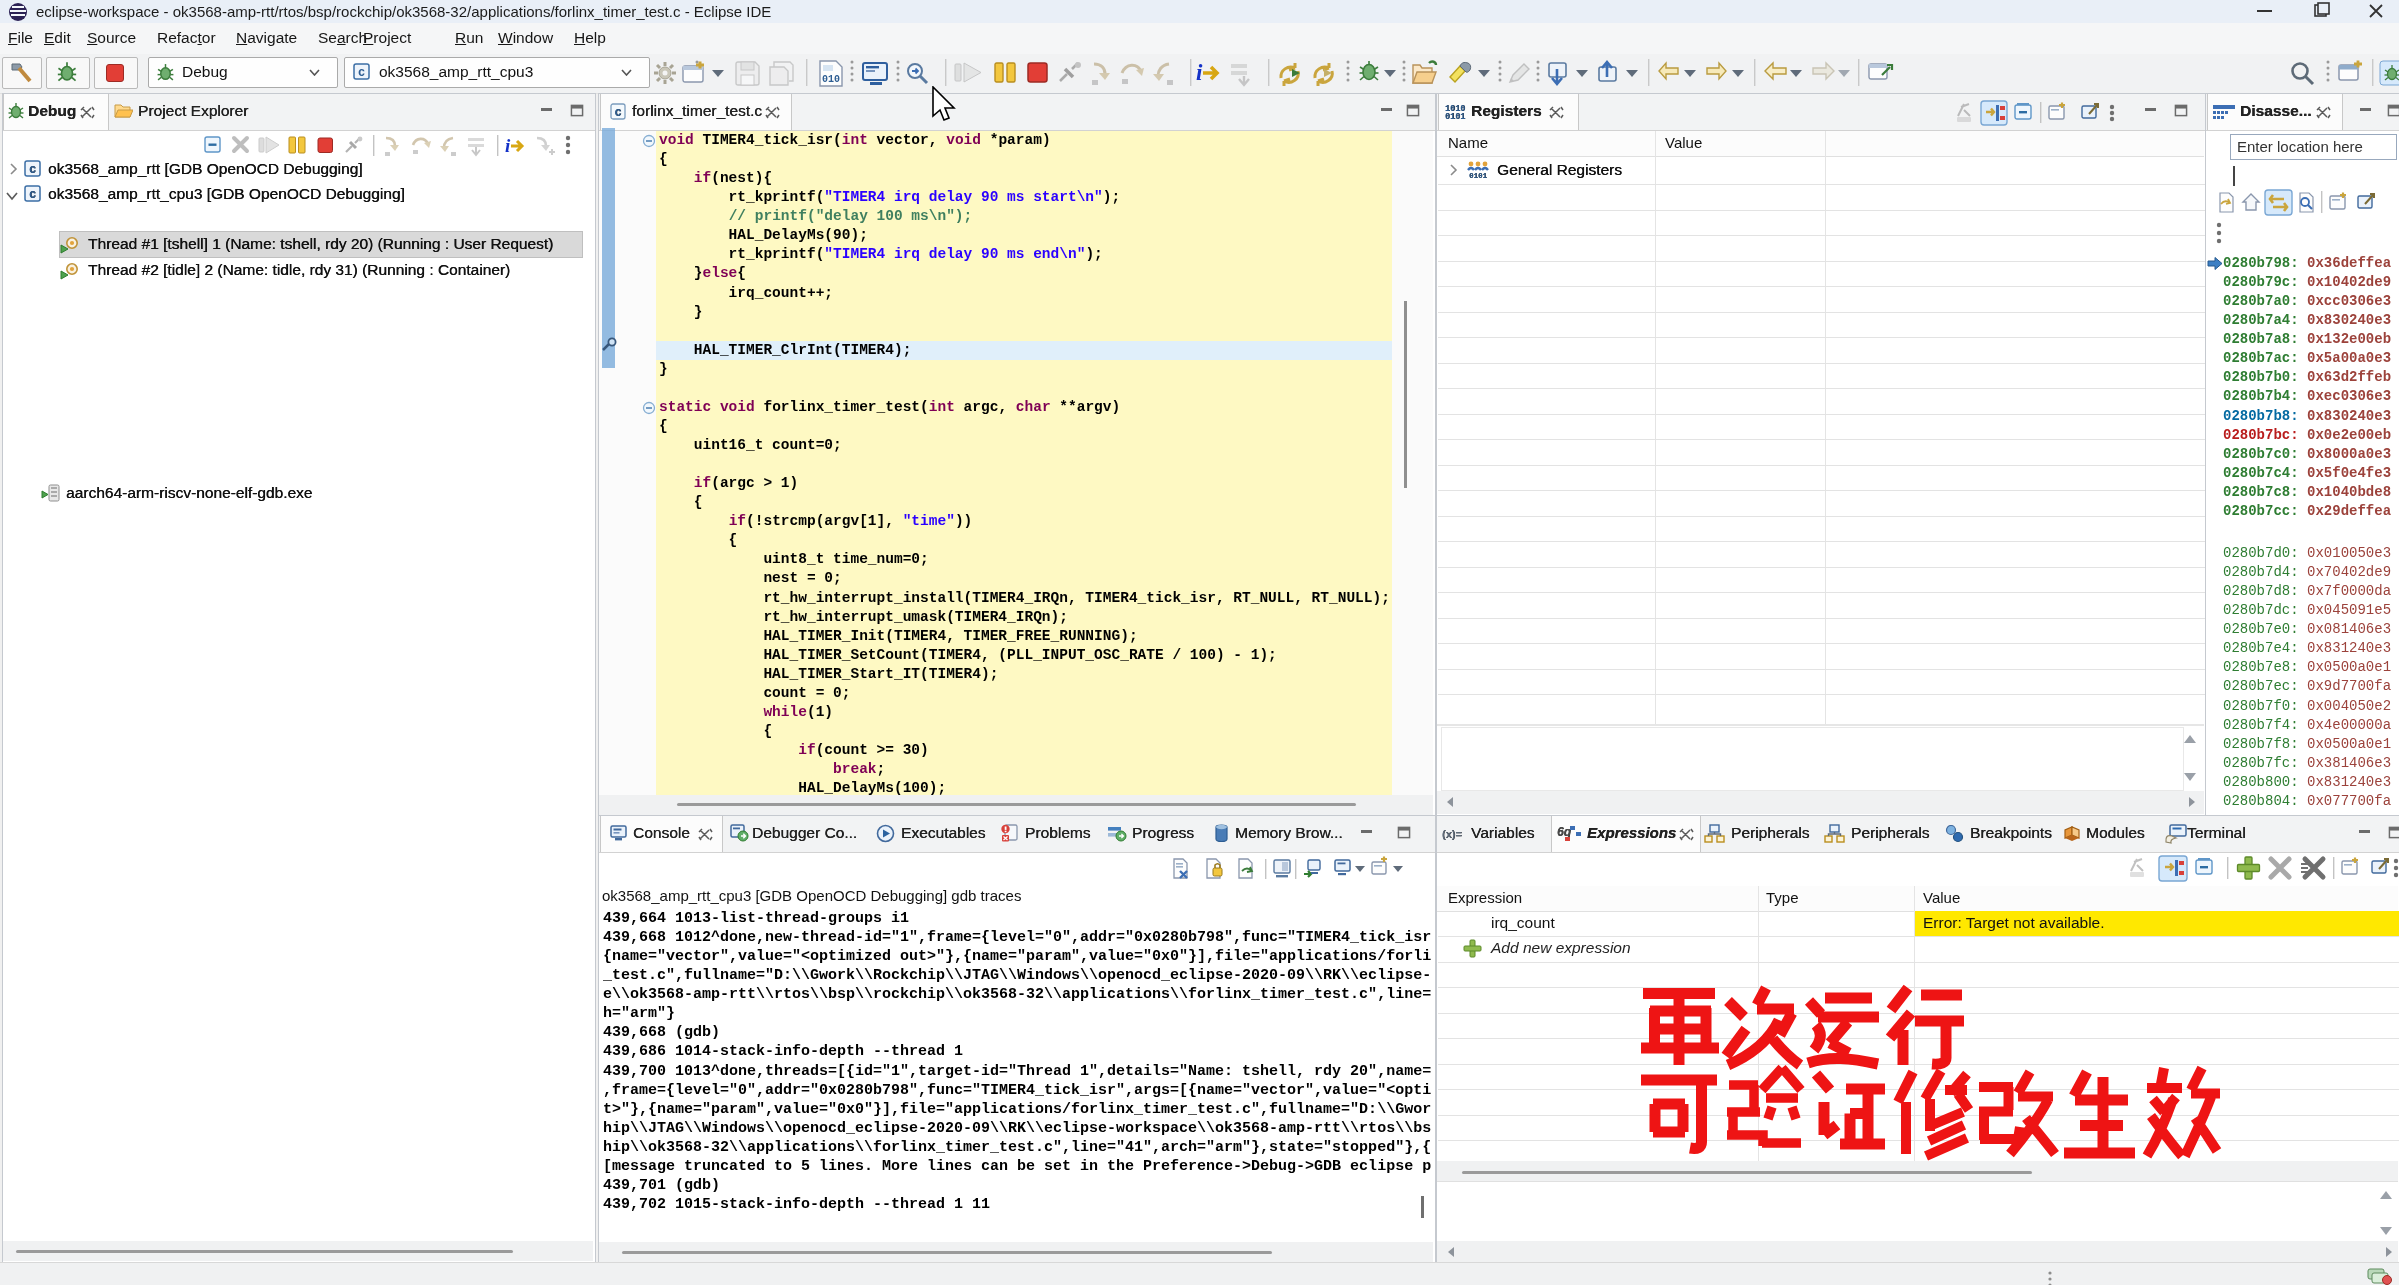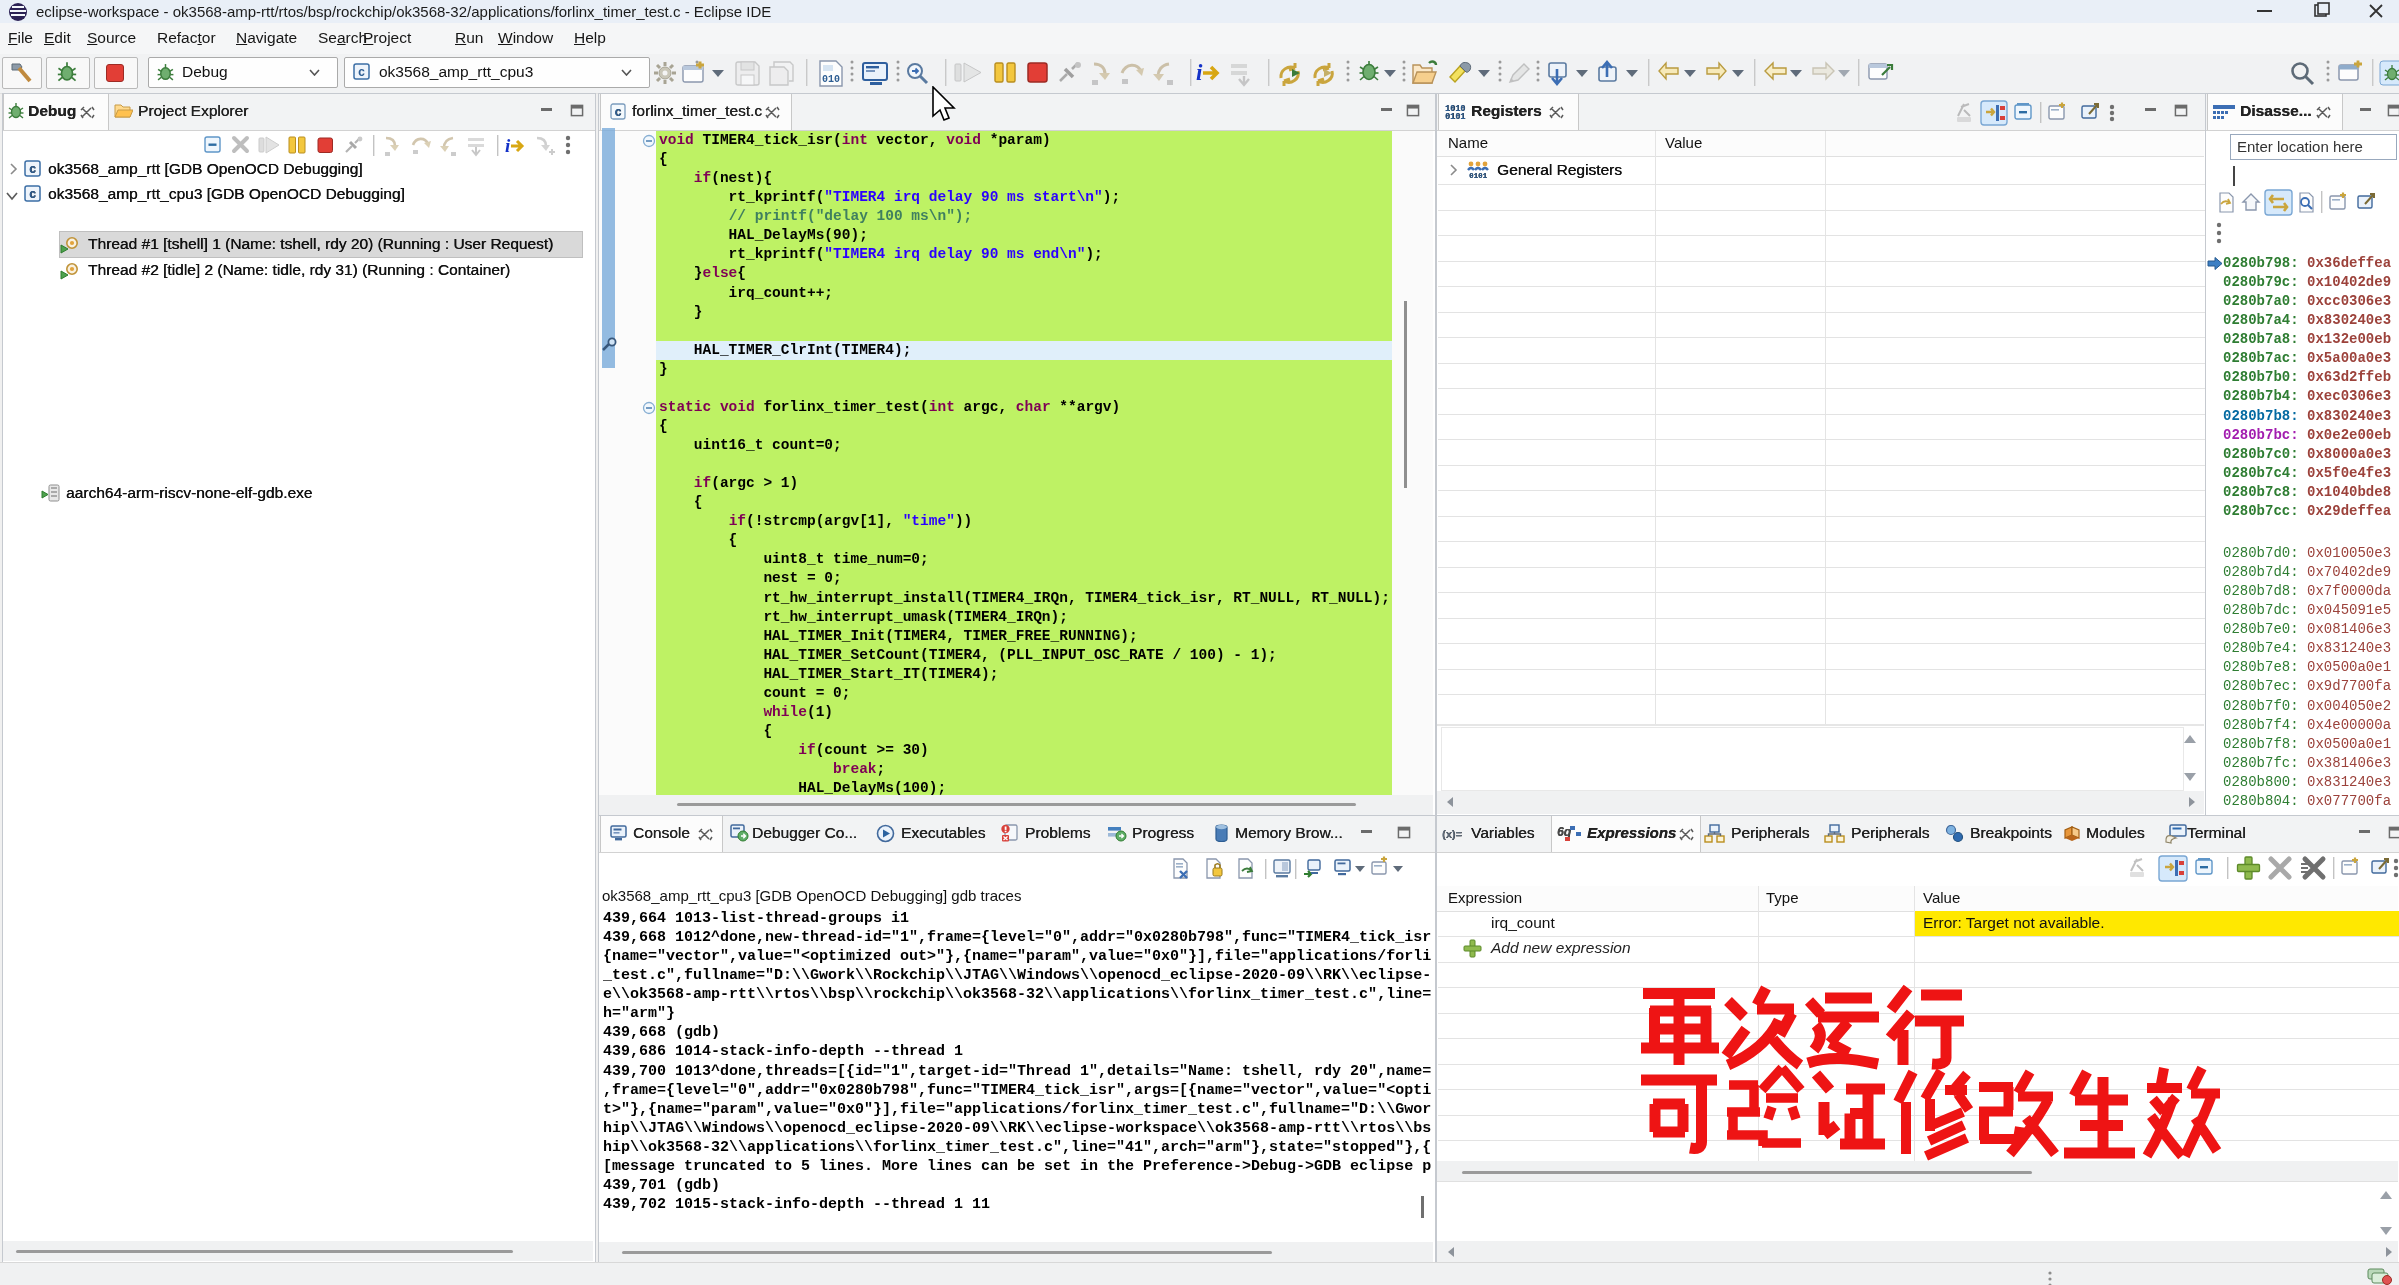--- a/index.html
+++ b/index.html
@@ -18,21 +18,21 @@
 
 .panel{position:absolute;background:#ffffff;border:1px solid #c5c9cf;overflow:hidden;}
 .tabstrip{position:absolute;left:0;top:0;right:0;height:36px;background:#f2f3f4;border-bottom:1px solid #d2d2d2;}
 .tab{position:absolute;top:0;height:36px;font-size:15.5px;color:#222;text-shadow:0.3px 0 0 currentColor;}
 .tab.active{background:#fcfcfc;border-right:1px solid #c8c8c8;border-left:1px solid #c8c8c8;}
 .minmax{position:absolute;width:16px;height:13px;}
 
 .trow{position:absolute;left:0;width:100%;height:25px;font-size:15.5px;color:#121212;white-space:nowrap;text-shadow:0.35px 0 0 currentColor;}
 
 #editor{overflow:hidden;left:598px;top:93px;width:836px;height:722px;background:#fff;border:1px solid #c5c9cf;}
-#ecode{position:absolute;left:57px;top:37px;width:736px;height:664px;background:#bef264;}
+#ecode{position:absolute;left:57px;top:37px;width:736px;height:664px;background:#fef9c3;}
 pre{margin:0;}
 .k{color:#7f0055;font-weight:bold;}
 .s{color:#2a00ff;}
 .c{color:#3f7f5f;}
 
 #console{overflow:hidden;left:598px;top:815px;width:836px;height:447px;background:#fff;border:1px solid #c5c9cf;}
 
 #registers{overflow:hidden;left:1436px;top:93px;width:769px;height:722px;background:#fff;border:1px solid #c5c9cf;}
 
 #disasm{overflow:hidden;left:2205px;top:93px;width:194px;height:722px;background:#fff;border:1px solid #c5c9cf;border-right:none;}
@@ -939,21 +939,21 @@
     </svg>
   <pre class="abs mono" id="dis1" style="left:17px;top:160px;font-size:14px;line-height:19.07px;font-weight:bold"><span style="color:#2e7d32">0280b798:</span> <span style="color:#9c423b">0x36deffea</span>
 <span style="color:#2e7d32">0280b79c:</span> <span style="color:#9c423b">0x10402de9</span>
 <span style="color:#2e7d32">0280b7a0:</span> <span style="color:#9c423b">0xcc0306e3</span>
 <span style="color:#2e7d32">0280b7a4:</span> <span style="color:#9c423b">0x830240e3</span>
 <span style="color:#2e7d32">0280b7a8:</span> <span style="color:#9c423b">0x132e00eb</span>
 <span style="color:#2e7d32">0280b7ac:</span> <span style="color:#9c423b">0x5a00a0e3</span>
 <span style="color:#2e7d32">0280b7b0:</span> <span style="color:#9c423b">0x63d2ffeb</span>
 <span style="color:#2e7d32">0280b7b4:</span> <span style="color:#9c423b">0xec0306e3</span>
 <span style="color:#0369a1">0280b7b8:</span> <span style="color:#9c423b">0x830240e3</span>
-<span style="color:#a21caf">0280b7bc:</span> <span style="color:#9c423b">0x0e2e00eb</span>
+<span style="color:#b91c1c">0280b7bc:</span> <span style="color:#9c423b">0x0e2e00eb</span>
 <span style="color:#2e7d32">0280b7c0:</span> <span style="color:#9c423b">0x8000a0e3</span>
 <span style="color:#2e7d32">0280b7c4:</span> <span style="color:#9c423b">0x5f0e4fe3</span>
 <span style="color:#2e7d32">0280b7c8:</span> <span style="color:#9c423b">0x1040bde8</span>
 <span style="color:#2e7d32">0280b7cc:</span> <span style="color:#9c423b">0x29deffea</span>
 </pre>
   <pre class="abs mono" id="dis2" style="left:17px;top:450px;font-size:14px;line-height:19.07px;font-weight:normal"><span style="color:#2e7d32">0280b7d0:</span> <span style="color:#9c423b">0x010050e3</span>
 <span style="color:#2e7d32">0280b7d4:</span> <span style="color:#9c423b">0x70402de9</span>
 <span style="color:#2e7d32">0280b7d8:</span> <span style="color:#9c423b">0x7f0000da</span>
 <span style="color:#2e7d32">0280b7dc:</span> <span style="color:#9c423b">0x045091e5</span>
 <span style="color:#2e7d32">0280b7e0:</span> <span style="color:#9c423b">0x081406e3</span>

